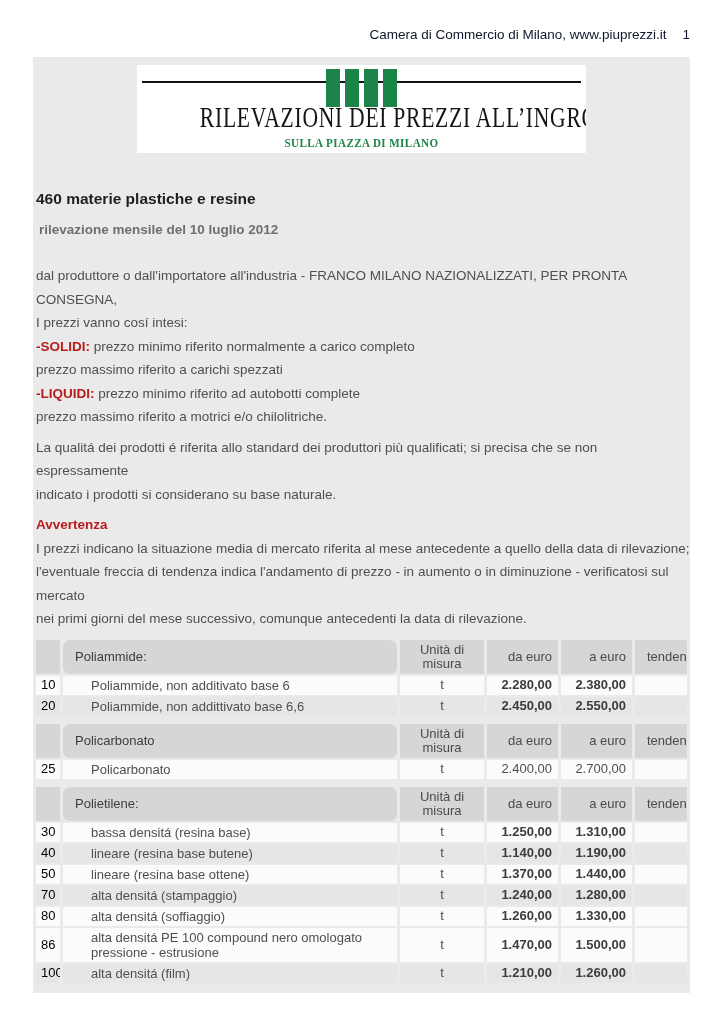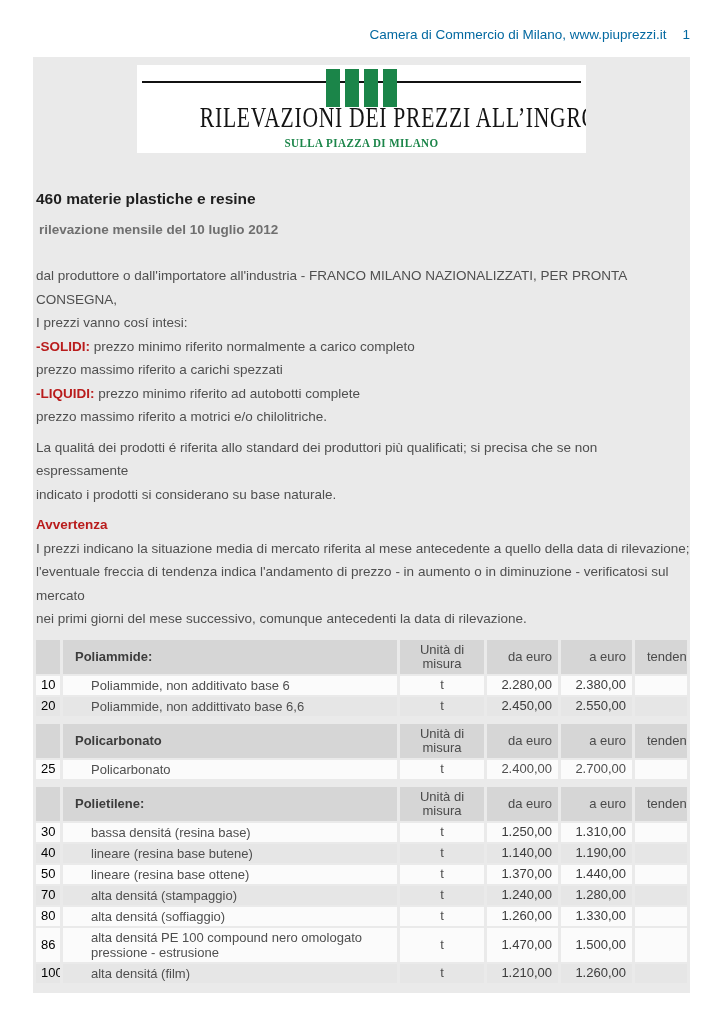--- a/index.html
+++ b/index.html
@@ -9,21 +9,21 @@
     --row-dark:#e6e6e6;
     --text:#4f4f4f;
     --text-dark:#3c3c3c;
     --green:#1b8549;
     --ink:#141414;
   }
   *{margin:0;padding:0;box-sizing:border-box;}
   html,body{width:724px;height:1024px;background:#ffffff;overflow:hidden;
     font-family:"Liberation Sans","DejaVu Sans",sans-serif;}
   
-  .runhead{padding:27px 34px 0 0;text-align:right;font-size:13.5px;line-height:16px;color:#0369a1;}
+  .runhead{padding:27px 34px 0 0;text-align:right;font-size:13.5px;line-height:16px;color:#0f172a;}
   .runhead .pagenum{display:inline-block;margin-left:16px;}
   
   .sheet{width:657px;margin:14px 0 0 33px;background:var(--page-bg);padding:8px 0 8px 0;}
   
   .logo-box{width:449px;height:88px;margin:0 auto;background:#ffffff;position:relative;overflow:hidden;}
   .logo-line{position:absolute;top:16px;left:5px;right:5px;height:2px;background:#111;}
   .logo-bars{position:absolute;top:4px;left:0;right:0;height:38px;display:flex;justify-content:center;gap:5px;}
   .logo-bars .bar{width:14px;height:38px;background:var(--green);}
   .logo-title{position:absolute;top:36px;left:0;right:0;text-align:center;white-space:nowrap;
     font-family:"Liberation Serif","DejaVu Serif",serif;font-size:30px;line-height:32px;color:var(--ink);
@@ -38,32 +38,32 @@
   .paras{margin:27px 0 0 3px;}
   .para{margin-top:7px;}
   .para:first-child{margin-top:0;}
   .pline{font-size:13.5px;line-height:23.5px;color:var(--text);}
   .pline b{color:#b91c1c;}
   
   .tables{margin-top:7px;}
   table.price-table{table-layout:fixed;width:657px;border-collapse:separate;border-spacing:3px 2px;margin-top:4px;}
   table.price-table td{font-size:13px;color:var(--text);vertical-align:middle;overflow:hidden;}
   tr.thead td{background:var(--head-bg);line-height:14px;padding:3px 6px;height:20px;color:#4a4a4a;}
-  tr.thead td.c-desc{font-weight:bold;color:var(--text-dark);padding-left:12px;}
+  tr.thead td.c-desc{font-weight:normal;color:var(--text-dark);padding-left:12px;border-radius:7px;}
   tr.thead td.c-unit{text-align:center;}
   tr.thead td.c-from,tr.thead td.c-to{text-align:right;}
   tr.thead td.c-trend{text-align:center;padding-left:12px;}
   tr.row td{padding:2px 6px;line-height:14px;height:18px;}
   tr.row.light td{background:var(--row-light);}
   tr.row.dark td{background:var(--row-dark);}
   tr.row td.c-num{padding-left:5px;color:#000000;}
   tr.row td.c-desc{padding-left:28px;line-height:15px;}
   tr.row td.c-unit{text-align:center;}
   tr.row td.c-from,tr.row td.c-to{text-align:right;}
-  tr.row.boldprice td.c-from,tr.row.boldprice td.c-to{font-weight:normal;color:var(--text-dark);margin-left:16px;}
+  tr.row.boldprice td.c-from,tr.row.boldprice td.c-to{font-weight:bold;color:var(--text-dark);margin-left:16px;}
 </style>
 </head>
 <body>
 
 <div class="runhead">
   <span>Camera di Commercio di Milano, www.piuprezzi.it</span><span class="pagenum">1</span>
 </div>
 
 <div class="sheet">
 

